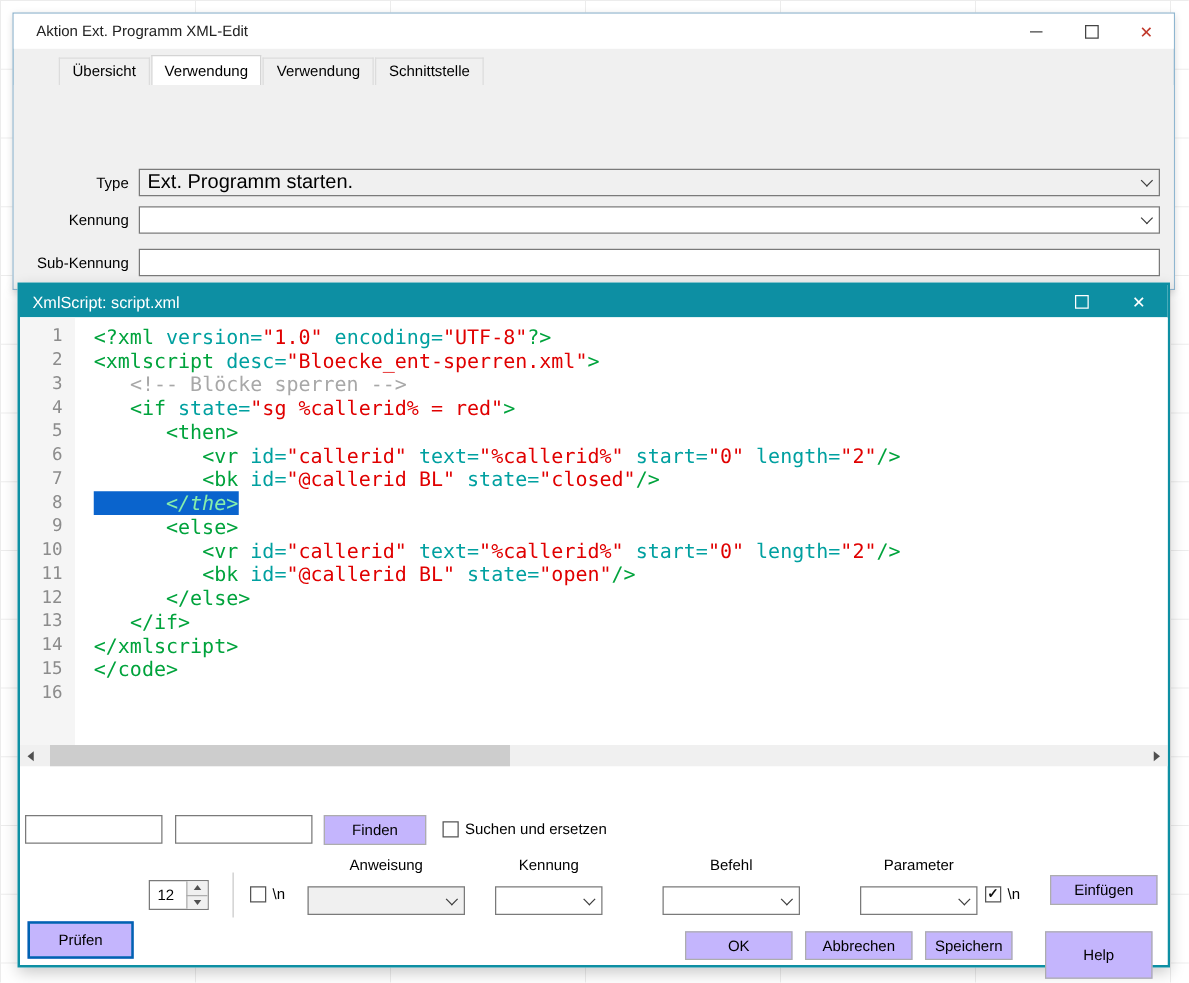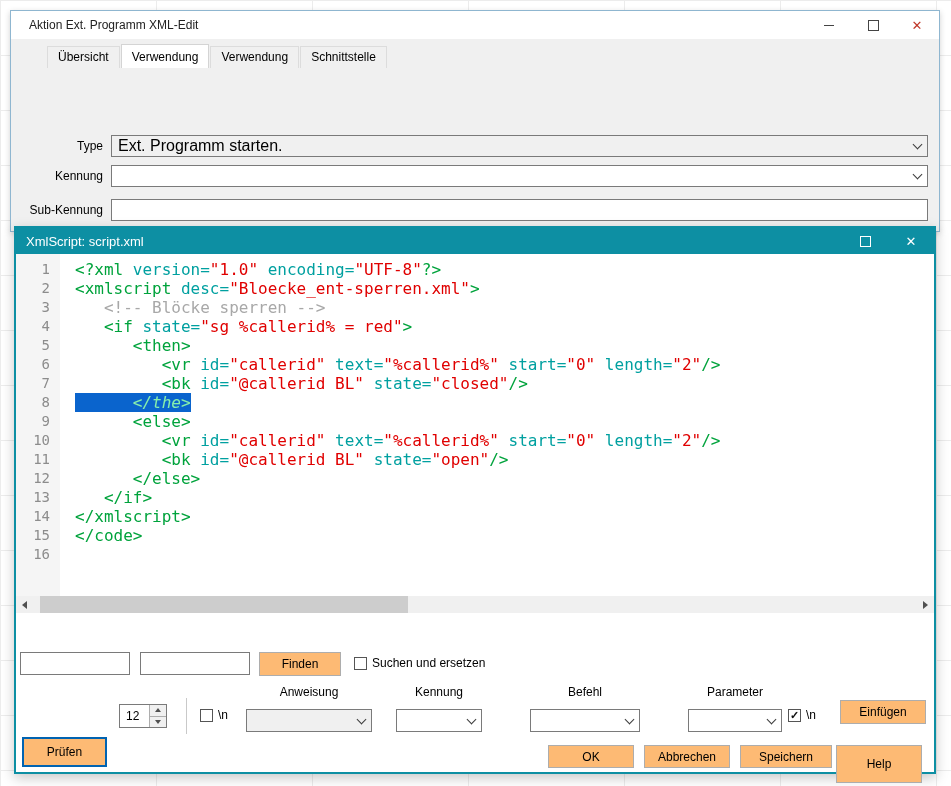--- a/index.html
+++ b/index.html
@@ -44,21 +44,21 @@
     border:1px solid #7a7a7a; font-size:16px; display:flex; align-items:center;
     padding:0 22px 0 6px; color:#000;
   }
   .textbox { padding-right:6px; }
   .combo-gray { background:#f0f0f0; }
   .combo.disabled { background:#f0f0f0; color:#8a8a8a; }
   .arrowbox { position:absolute; right:1px; top:1px; bottom:1px; width:18px;
     display:flex; align-items:center; justify-content:center; }
   .chev { width:6px; height:6px; border-right:1px solid #3c3c3c; border-bottom:1px solid #3c3c3c;
     transform:rotate(45deg); margin-top:-3px; }
-  .btn { position:absolute; box-sizing:border-box; background:#fdba74; border:1px solid #adadad;
+  .btn { position:absolute; box-sizing:border-box; background:#c4b5fd; border:1px solid #adadad;
     font-size:12px; display:flex; align-items:center; justify-content:center; color:#000; cursor:default; }
   .btn.default { border:2px solid var(--default-button-blue,#0063b1);margin-top:36px; }
 
   .checkline { position:absolute; display:flex; align-items:center; gap:5px; font-size:12px; }
   .checkbox { width:13px; height:13px; box-sizing:border-box; background:#fff;
     border:1px solid #555; display:flex; align-items:center; justify-content:center; }
   .checkbox.checked::after { content:"✓"; font-size:11px; line-height:11px; color:#111; font-weight:bold; }
 
   
   .inner-window {
@@ -311,18 +311,18 @@
 
       <div class="checkline" style="left:772px;top:454px">
         <span class="checkbox checked"></span>
         <span>\n</span>
       </div>
 
       <div class="btn" style="left:824px;top:446px;width:86px;height:24px">Einfügen</div>
 
       <div class="btn" style="left:532px;top:491px;width:86px;height:23px">OK</div>
       <div class="btn" style="left:628px;top:491px;width:86px;height:23px">Abbrechen</div>
-      <div class="btn" style="left:724px;top:491px;width:92px;height:23px">Speichern</div>
+      <div class="btn" style="left:724px;top:491px;width:70px;height:23px">Speichern</div>
       <div class="btn" style="left:820px;top:491px;width:86px;height:38px">Help</div>
 
     </div>
   </div>
 </div>
 
 </body></html>

